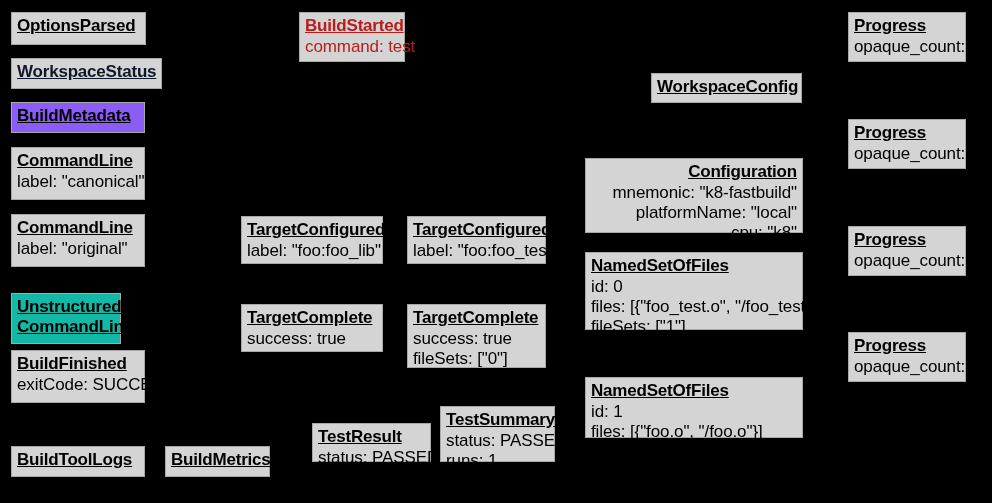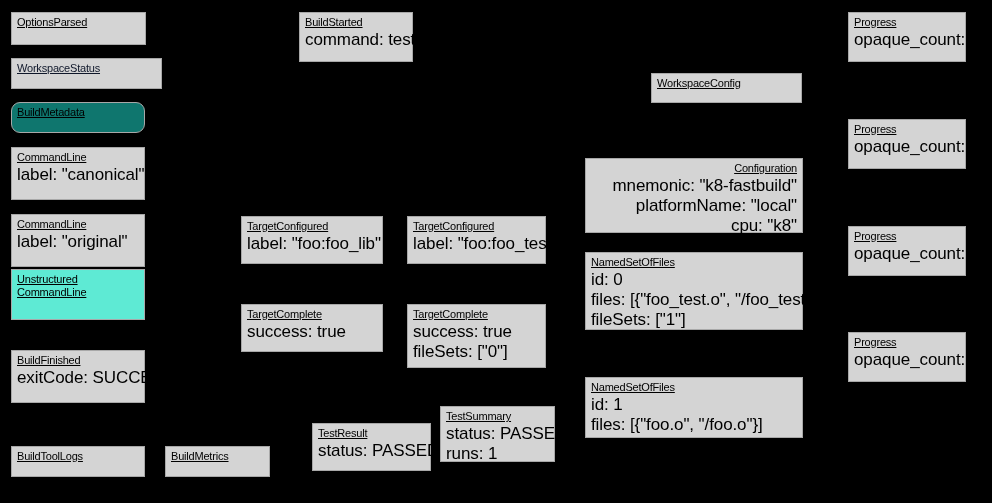--- a/index.html
+++ b/index.html
@@ -22,22 +22,22 @@
     background: #d4d4d4;
     border: 1px solid #a8a8a8;
     border-right-color: #8e8e8e;
     border-bottom-color: #8e8e8e;
     padding: 3px 5px 4px 5px;
     color: #000000;
     line-height: 1.18;
   }
   .node-title {
     display: block;
-    font-size: 11px;
-    font-weight: normal;
+    font-size: 17px;
+    font-weight: bold;
     text-decoration: underline;
     white-space: pre;
     letter-spacing: -0.2px;
     margin-bottom: 1px;
   }
   .node-field {
     display: block;
     font-size: 17px;
     font-weight: normal;
     white-space: pre;
@@ -47,67 +47,67 @@
 </head>
 <body>
 
 <div id="canvas" style="width: 992px; height: 503px; background: rgb(0, 0, 0);">
     <div class="node" style="left: 11px; top: 12px; width: 135px; height: 33px; background: rgb(212, 212, 212); border-color: rgb(168, 168, 168); color: rgb(0, 0, 0);">
       <span class="node-title">OptionsParsed</span>
     </div>
     <div class="node" style="left: 11px; top: 58px; width: 151px; height: 31px; background: rgb(212, 212, 212); border-color: rgb(168, 168, 168); color: #0f172a;">
       <span class="node-title">WorkspaceStatus</span>
     </div>
-    <div class="node" style="left: 11px; top: 102px; width: 134px; height: 31px; background: #0f766e; border-color: rgb(168, 168, 168); color: rgb(0, 0, 0); border-radius: 9px;">
+    <div class="node" style="left: 11px; top: 102px; width: 134px; height: 31px; background: #8b5cf6; border-color: rgb(168, 168, 168); color: rgb(0, 0, 0);">
       <span class="node-title">BuildMetadata</span>
     </div>
     <div class="node" style="left: 11px; top: 147px; width: 134px; height: 53px; background: rgb(212, 212, 212); border-color: rgb(168, 168, 168); color: rgb(0, 0, 0);">
       <span class="node-title">CommandLine</span>
       <span class="node-field">label: "canonical"</span>
     </div>
     <div class="node" style="left: 11px; top: 214px; width: 134px; height: 53px; background: rgb(212, 212, 212); border-color: rgb(168, 168, 168); color: rgb(0, 0, 0);">
       <span class="node-title">CommandLine</span>
       <span class="node-field">label: "original"</span>
     </div>
-    <div class="node" style="left: 11px; top: 269px; width: 134px; height: 51px; background: #5eead4; border-color: rgb(168, 168, 168); color: rgb(0, 0, 0);">
+    <div class="node" style="left: 11px; top: 293px; width: 110px; height: 51px; background: #14b8a6; border-color: rgb(168, 168, 168); color: rgb(0, 0, 0);">
       <span class="node-title">Unstructured
 CommandLine</span>
     </div>
     <div class="node" style="left: 11px; top: 350px; width: 134px; height: 53px; background: rgb(212, 212, 212); border-color: rgb(168, 168, 168); color: rgb(0, 0, 0);">
       <span class="node-title">BuildFinished</span>
       <span class="node-field">exitCode: SUCCESS</span>
     </div>
     <div class="node" style="left: 11px; top: 446px; width: 134px; height: 31px; background: rgb(212, 212, 212); border-color: rgb(168, 168, 168); color: rgb(0, 0, 0);">
       <span class="node-title">BuildToolLogs</span>
     </div>
     <div class="node" style="left: 165px; top: 446px; width: 105px; height: 31px; background: rgb(212, 212, 212); border-color: rgb(168, 168, 168); color: rgb(0, 0, 0);">
       <span class="node-title">BuildMetrics</span>
     </div>
-    <div class="node" style="left: 299px; top: 12px; width: 114px; height: 50px; background: rgb(212, 212, 212); border-color: rgb(168, 168, 168); color: #000000;">
+    <div class="node" style="left: 299px; top: 12px; width: 106px; height: 50px; background: rgb(212, 212, 212); border-color: rgb(168, 168, 168); color: #b91c1c;">
       <span class="node-title">BuildStarted</span>
       <span class="node-field">command: test</span>
     </div>
     <div class="node" style="left: 241px; top: 216px; width: 142px; height: 48px; background: rgb(212, 212, 212); border-color: rgb(168, 168, 168); color: rgb(0, 0, 0);">
       <span class="node-title">TargetConfigured</span>
       <span class="node-field">label: "foo:foo_lib"</span>
     </div>
     <div class="node" style="left: 407px; top: 216px; width: 139px; height: 48px; background: rgb(212, 212, 212); border-color: rgb(168, 168, 168); color: rgb(0, 0, 0);">
       <span class="node-title">TargetConfigured</span>
       <span class="node-field">label: "foo:foo_test"</span>
     </div>
     <div class="node" style="left: 241px; top: 304px; width: 142px; height: 48px; background: rgb(212, 212, 212); border-color: rgb(168, 168, 168); color: rgb(0, 0, 0);">
       <span class="node-title">TargetComplete</span>
       <span class="node-field">success: true</span>
     </div>
     <div class="node" style="left: 407px; top: 304px; width: 139px; height: 64px; background: rgb(212, 212, 212); border-color: rgb(168, 168, 168); color: rgb(0, 0, 0);">
       <span class="node-title">TargetComplete</span>
       <span class="node-field">success: true</span>
       <span class="node-field">fileSets: ["0"]</span>
     </div>
-    <div class="node" style="left: 312px; top: 423px; width: 119px; height: 48px; background: rgb(212, 212, 212); border-color: rgb(168, 168, 168); color: rgb(0, 0, 0);">
+    <div class="node" style="left: 312px; top: 423px; width: 119px; height: 39px; background: rgb(212, 212, 212); border-color: rgb(168, 168, 168); color: rgb(0, 0, 0);">
       <span class="node-title">TestResult</span>
       <span class="node-field">status: PASSED</span>
     </div>
     <div class="node" style="left: 440px; top: 406px; width: 115px; height: 56px; background: rgb(212, 212, 212); border-color: rgb(168, 168, 168); color: rgb(0, 0, 0);">
       <span class="node-title">TestSummary</span>
       <span class="node-field">status: PASSED</span>
       <span class="node-field">runs: 1</span>
     </div>
     <div class="node" style="left: 651px; top: 73px; width: 151px; height: 30px; background: rgb(212, 212, 212); border-color: rgb(168, 168, 168); color: rgb(0, 0, 0);">
       <span class="node-title">WorkspaceConfig</span>

